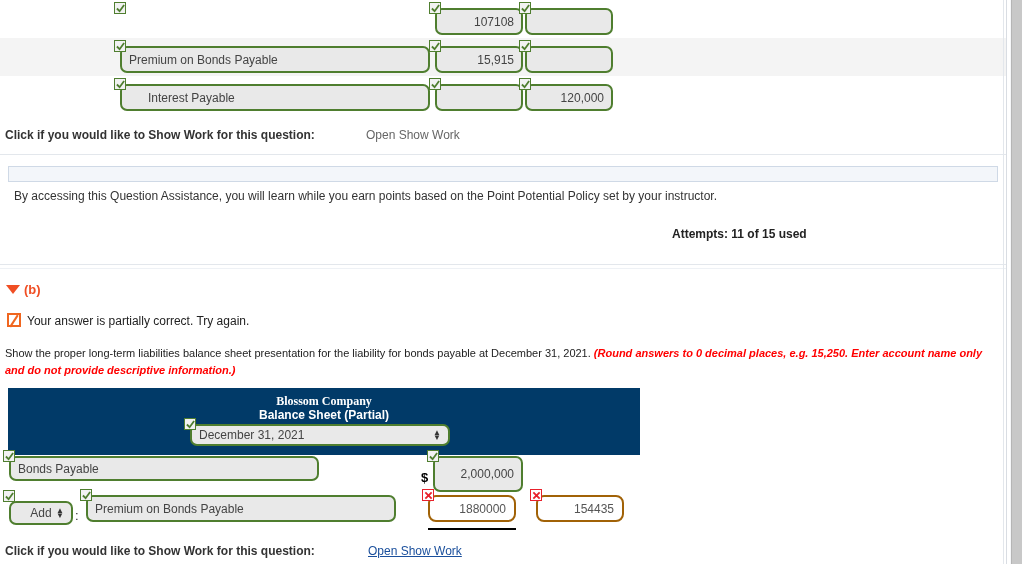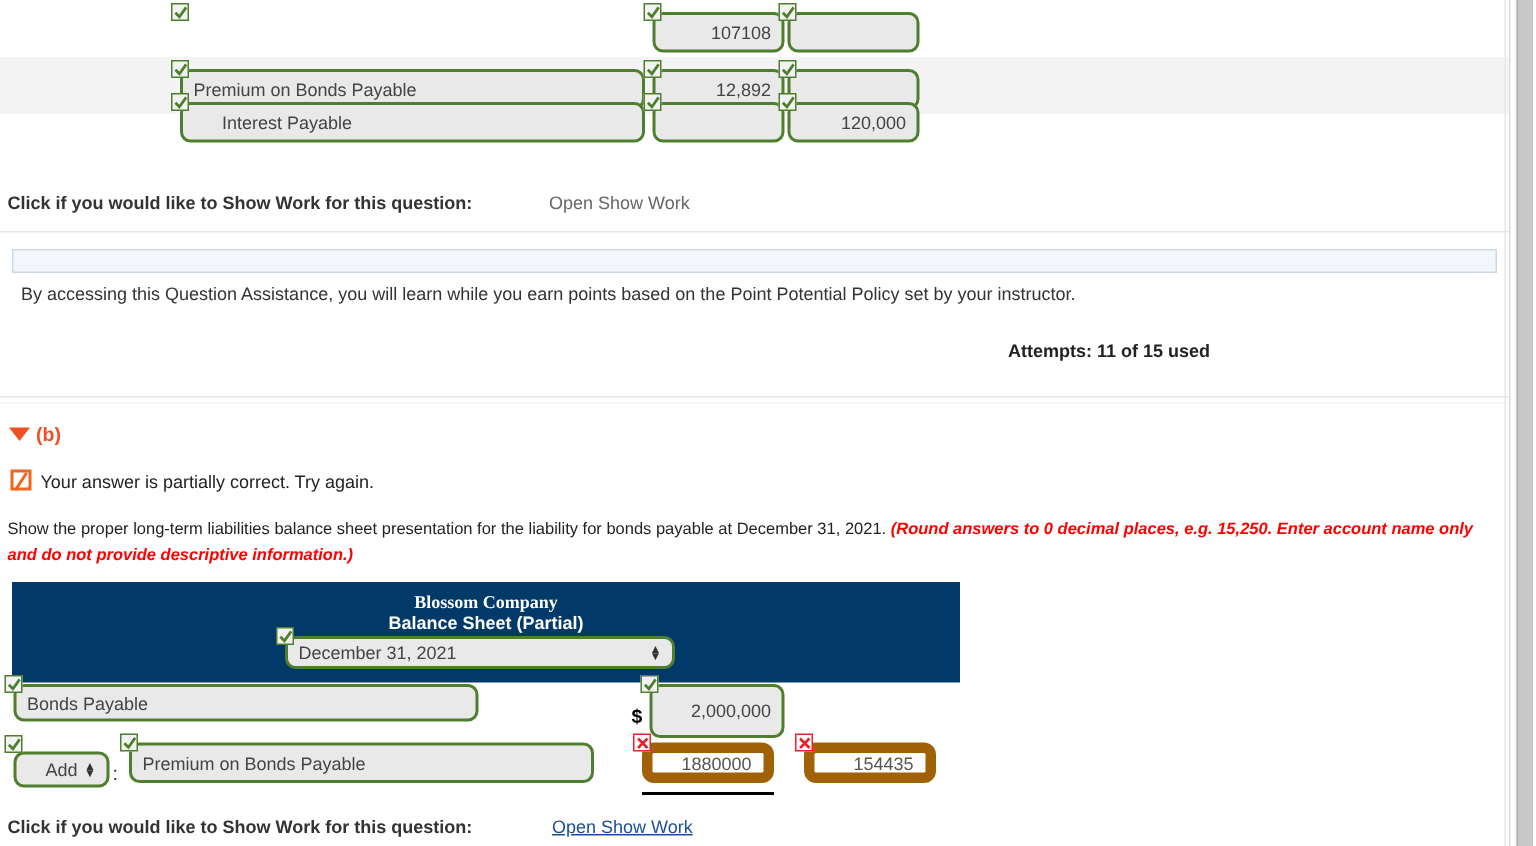--- a/index.html
+++ b/index.html
@@ -100,21 +100,21 @@
   }
 
   .sel{
     position:absolute;background:#e9e9e9;border:2px solid #4f7e2f;border-radius:7px;
     box-sizing:border-box;font-size:12px;color:#444;
     display:flex;align-items:center;padding:0 7px;
   }
   .spin{position:absolute;right:7px;top:50%;transform:translateY(-50%);display:flex;flex-direction:column;line-height:5px;color:#333;font-size:8px;}
 
   .errfld{
-    position:absolute;background:#ffffff;border:7px solid #a16207;border-radius:8px;
+    position:absolute;background:#ffffff;border:2px solid #a16207;border-radius:8px;
     box-sizing:border-box;font-size:12px;color:#555;
     display:flex;align-items:center;justify-content:flex-end;padding:0 8px;
   }
   .underline-total{position:absolute;background:#000;height:2px;}
   .dollar{position:absolute;font-size:13px;font-weight:bold;color:#000;}
   .colon{position:absolute;font-size:13px;color:#333;}
 </style>
 </head>
 <body>
 
@@ -150,31 +150,31 @@
           <path d="M1 5 L4 8 L9 1" stroke="#4f7e2f" stroke-width="2" fill="none"></path>
         </svg>
     </div>
     <div class="fld" style="left:120px;top:8px;width:310px;height:27px;">Premium on Bonds Payable</div>
 
     <div class="okmark" style="left:429px;top:2px;">
       <svg width="9" height="9" viewBox="0 0 10 10">
           <path d="M1 5 L4 8 L9 1" stroke="#4f7e2f" stroke-width="2" fill="none"></path>
         </svg>
     </div>
-    <div class="fld num" style="left:435px;top:8px;width:88px;height:27px;">12,892</div>
+    <div class="fld num" style="left:435px;top:8px;width:88px;height:27px;">15,915</div>
 
     <div class="okmark" style="left:519px;top:2px;">
       <svg width="9" height="9" viewBox="0 0 10 10">
           <path d="M1 5 L4 8 L9 1" stroke="#4f7e2f" stroke-width="2" fill="none"></path>
         </svg>
     </div>
     <div class="fld num" style="left:525px;top:8px;width:88px;height:27px;"></div>
   </div>
 
-  <div class="jrow" style="top:60px;text-decoration:underline;">
+  <div class="jrow" style="top:76px;text-decoration:underline;">
     <div class="okmark" style="left:114px;top:2px;">
       <svg width="9" height="9" viewBox="0 0 10 10">
           <path d="M1 5 L4 8 L9 1" stroke="#4f7e2f" stroke-width="2" fill="none"></path>
         </svg>
     </div>
     <div class="fld indent" style="left:120px;top:8px;width:310px;height:27px;">Interest Payable</div>
 
     <div class="okmark" style="left:429px;top:2px;">
       <svg width="9" height="9" viewBox="0 0 10 10">
           <path d="M1 5 L4 8 L9 1" stroke="#4f7e2f" stroke-width="2" fill="none"></path>

